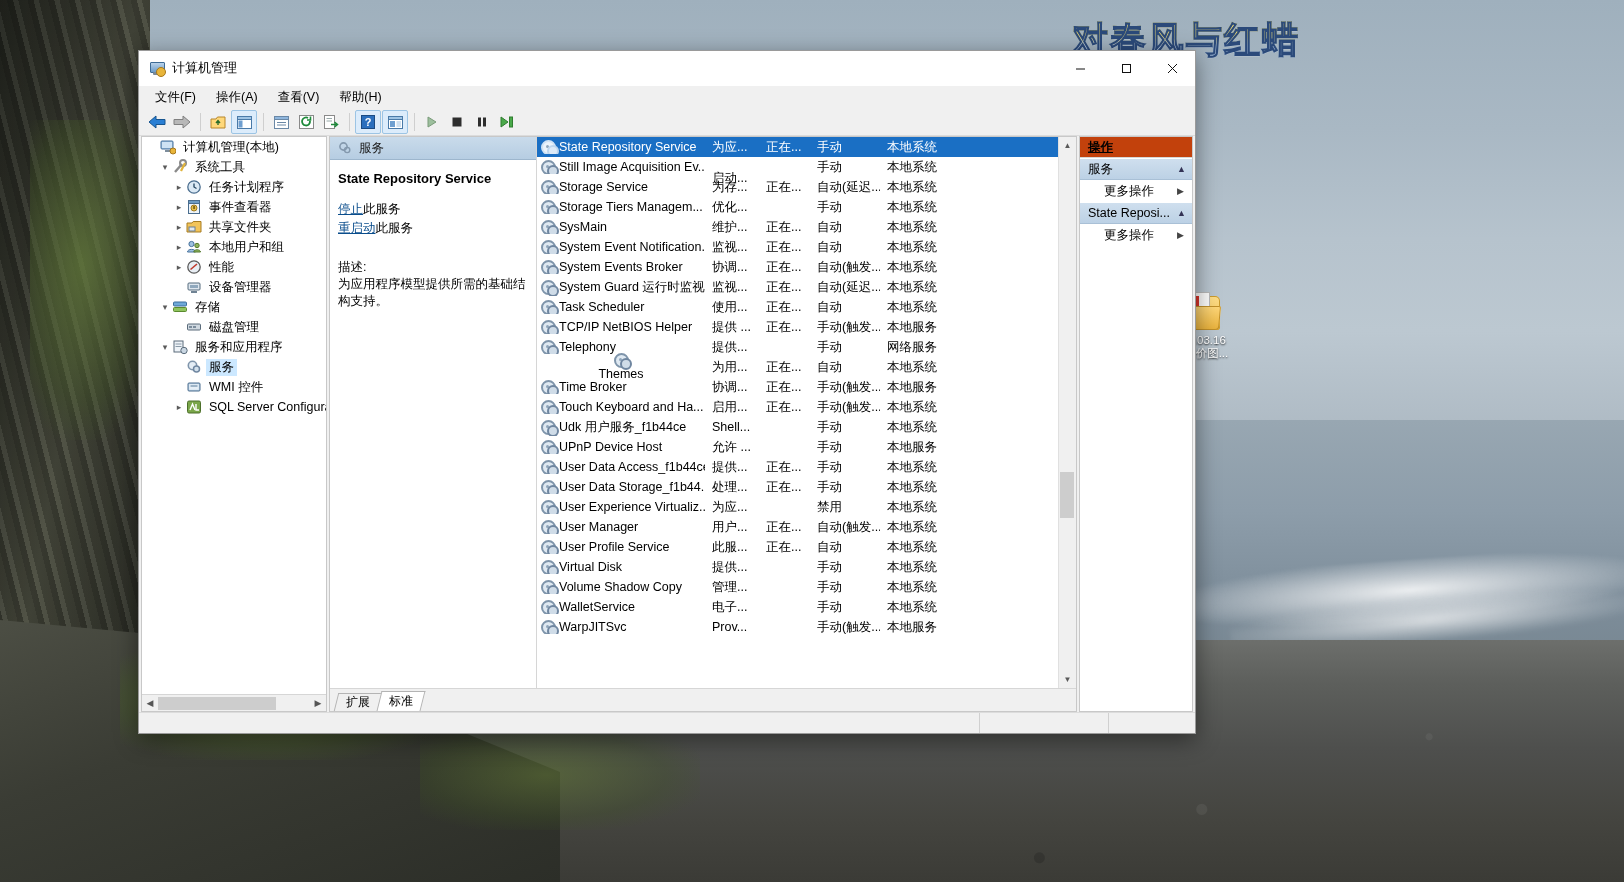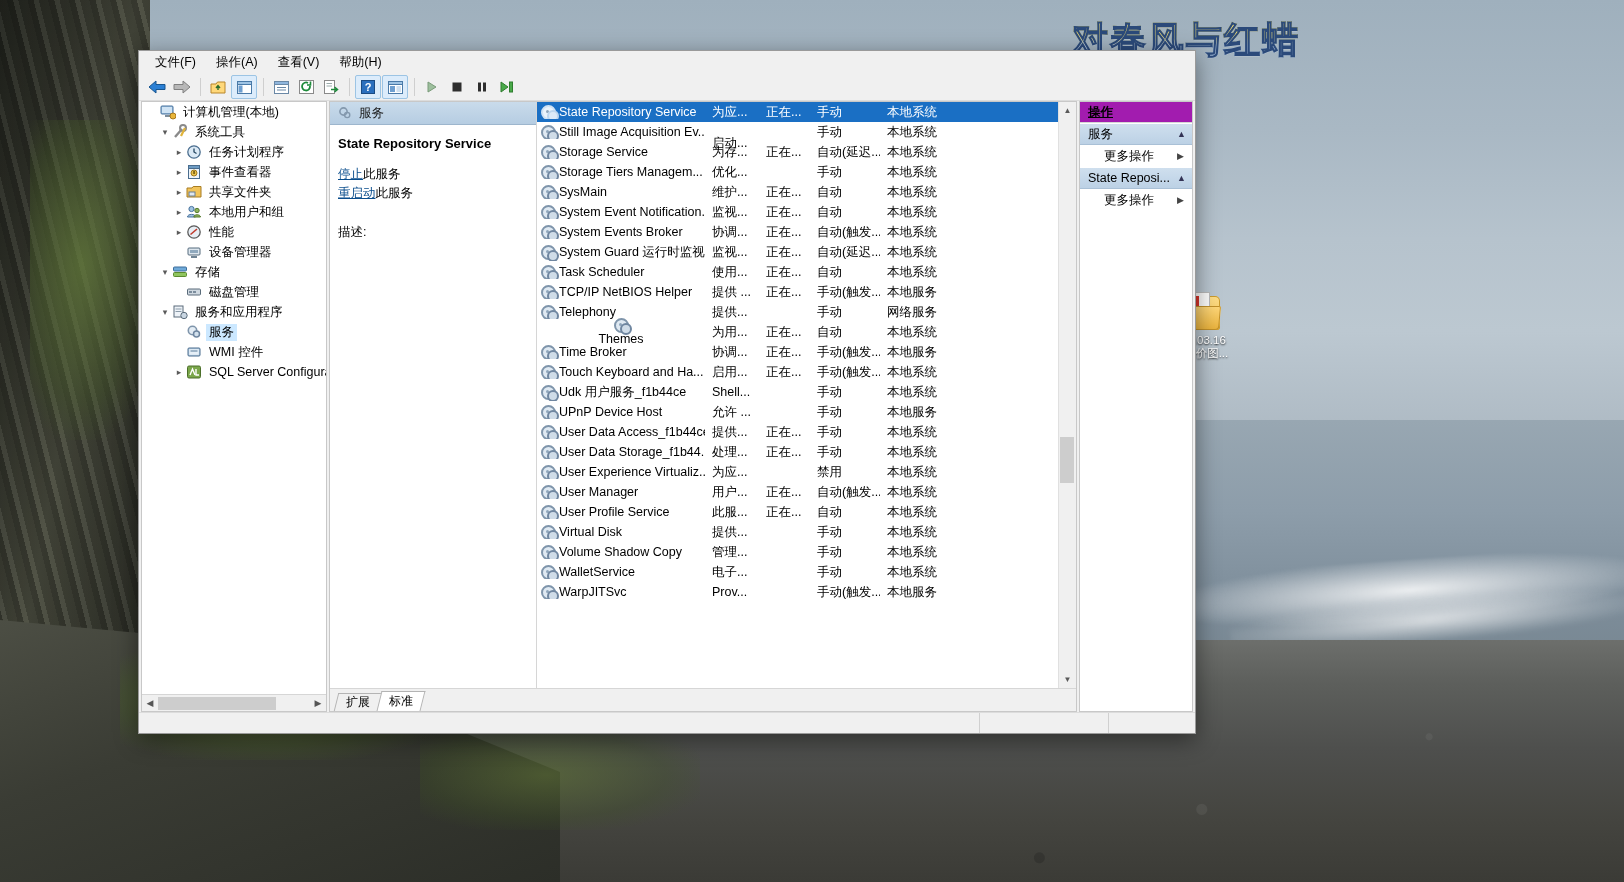--- a/index.html
+++ b/index.html
@@ -168,21 +168,21 @@
   .tab{height:17px;padding:0 9px;font-size:12px;display:flex;align-items:center;background:#f0f0f0;
     border:1px solid #b4b4b4;border-bottom:none;margin-right:-1px;
     transform:skewX(-14deg);cursor:default;}
   .tab span{transform:skewX(14deg);}
   .tab.active{background:#fff;height:19px;}
 
   
   .actionpane{width:112px;background:#f0f0f0;border:1px solid #c8c8c8;display:flex;flex-direction:column;
     font-size:12.5px;min-height:0;}
   .ap-title{height:20px;display:flex;align-items:center;padding-left:8px;font-weight:bold;
-    background:#a21caf;border-bottom:1px solid #d6d6d6;flex:none;text-decoration:underline;}
+    background:#c2410c;border-bottom:1px solid #d6d6d6;flex:none;text-decoration:underline;}
   .ap-group{height:20px;display:flex;align-items:center;padding-left:8px;
     background:linear-gradient(180deg,#cfdfee,#bcd1e5);border-top:1px solid #ffffff;border-bottom:1px solid #a9c0d6;flex:none;
     white-space:nowrap;overflow:hidden;}
   .ap-group .chev{margin-left:auto;margin-right:6px;font-size:9px;color:#335;}
   .ap-item{height:22px;display:flex;align-items:center;padding-left:24px;background:#fff;flex:none;}
   .ap-item .chev{margin-left:auto;margin-right:8px;font-size:9px;color:#444;}
   .ap-fill{flex:1;background:#fff;}
 
   .statusbar{height:20px;background:#f0f0f0;border-top:1px solid #dcdcdc;display:flex;align-items:stretch;flex:none;}
   .sb-seg{border-right:1px solid #d0d0d0;}
@@ -212,20 +212,46 @@
       <div class="front"></div>
   </div>
   <div class="label">
     <div>2022.03.16</div>
     <div>រ 待报价图...</div>
   </div>
 </div>
 
 <div id="cmwindow">
 
+  <div class="titlebar">
+    <div class="tb-icon">
+      <div class="mon"></div>
+        <div class="base"></div>
+        <div class="gear"></div>
+    </div>
+    <div class="tb-title">计算机管理</div>
+    <div class="tb-buttons">
+      <div class="tb-btn">
+        <svg width="11" height="11" viewBox="0 0 11 11">
+            <line x1="1" y1="6" x2="10" y2="6" stroke="#111" stroke-width="1"></line>
+          </svg>
+      </div>
+      <div class="tb-btn">
+        <svg width="11" height="11" viewBox="0 0 11 11">
+            <rect x="1.5" y="1.5" width="8" height="8" fill="none" stroke="#111" stroke-width="1"></rect>
+          </svg>
+      </div>
+      <div class="tb-btn close">
+        <svg width="11" height="11" viewBox="0 0 11 11">
+            <line x1="1" y1="1" x2="10" y2="10" stroke="#111" stroke-width="1"></line>
+            <line x1="10" y1="1" x2="1" y2="10" stroke="#111" stroke-width="1"></line>
+          </svg>
+      </div>
+    </div>
+  </div>
 
   <div class="menubar">
     <div class="mi">文件(F)</div>
     <div class="mi">操作(A)</div>
     <div class="mi">查看(V)</div>
     <div class="mi">帮助(H)</div>
   </div>
 
   <div class="toolbar">
     <div class="tbi">
@@ -513,20 +539,21 @@
           </div>
           <div class="detail-body">
             <div class="detail-title">State Repository Service</div>
             <div class="dlinkrow">
               <span class="dlink">停止</span><span>此服务</span>
             </div>
             <div class="dlinkrow">
               <span class="dlink">重启动</span><span>此服务</span>
             </div>
             <div class="detail-desc-label">描述:</div>
+            <div class="detail-desc">为应用程序模型提供所需的基础结构支持。</div>
           </div>
         </div>
 
         <div class="listpane">
           <div class="listrows" id="rows">
               <div class="lrow sel">
                 <div class="lcell" style="width: 168px; display: flex; align-items: center; padding-left: 0px;">
                   <span class="svcico">
                     <span class="g1"></span>
                     <span class="g2"></span>

